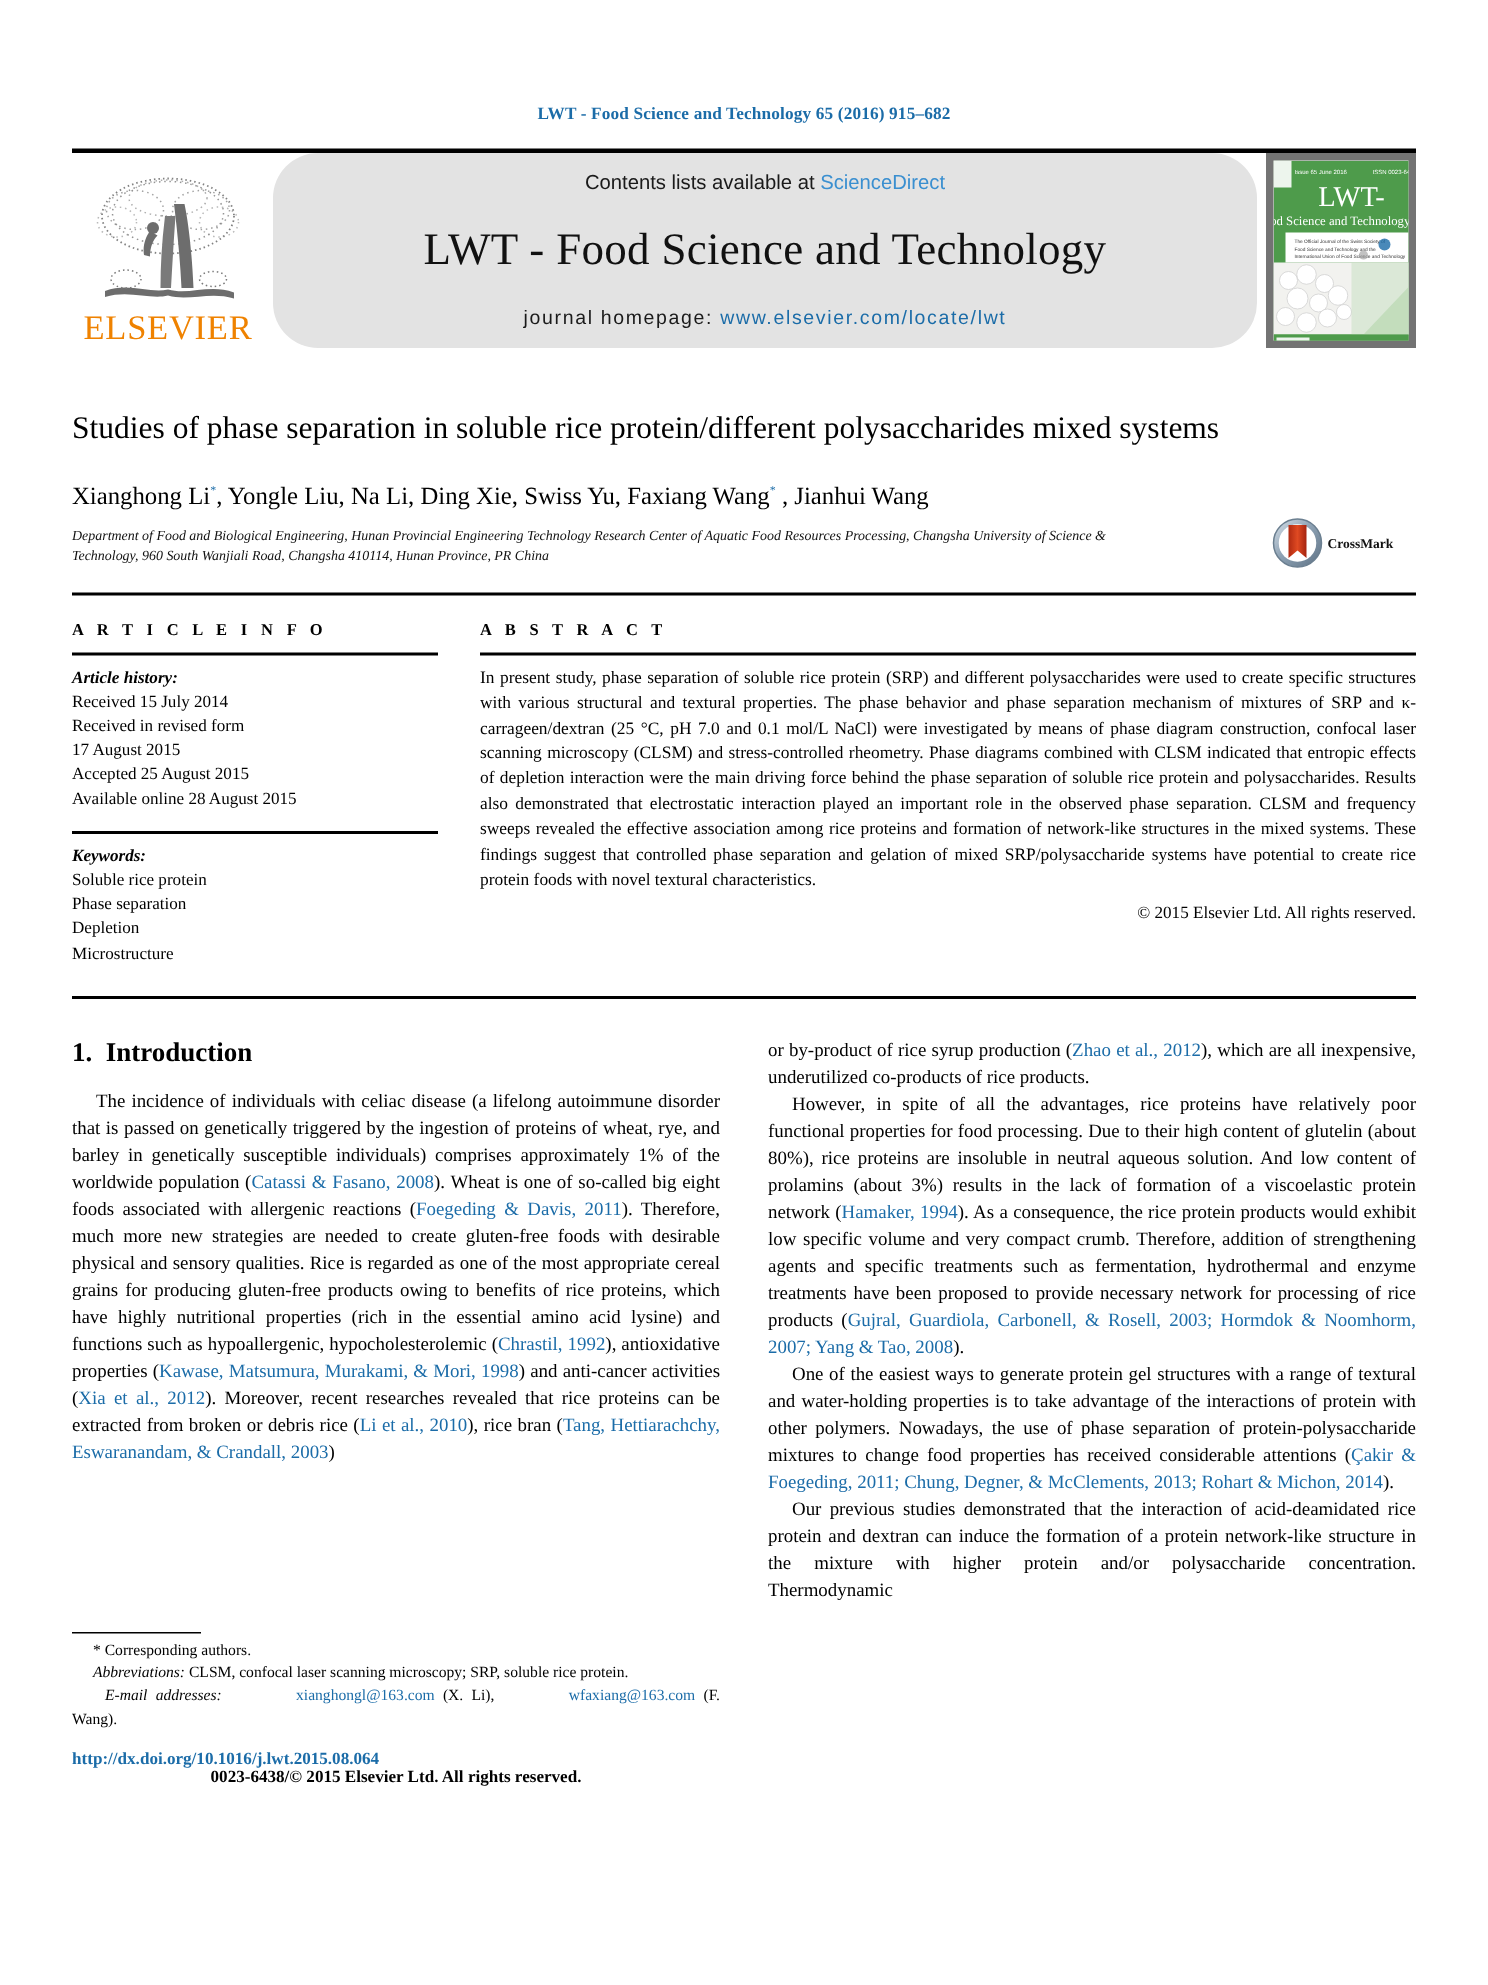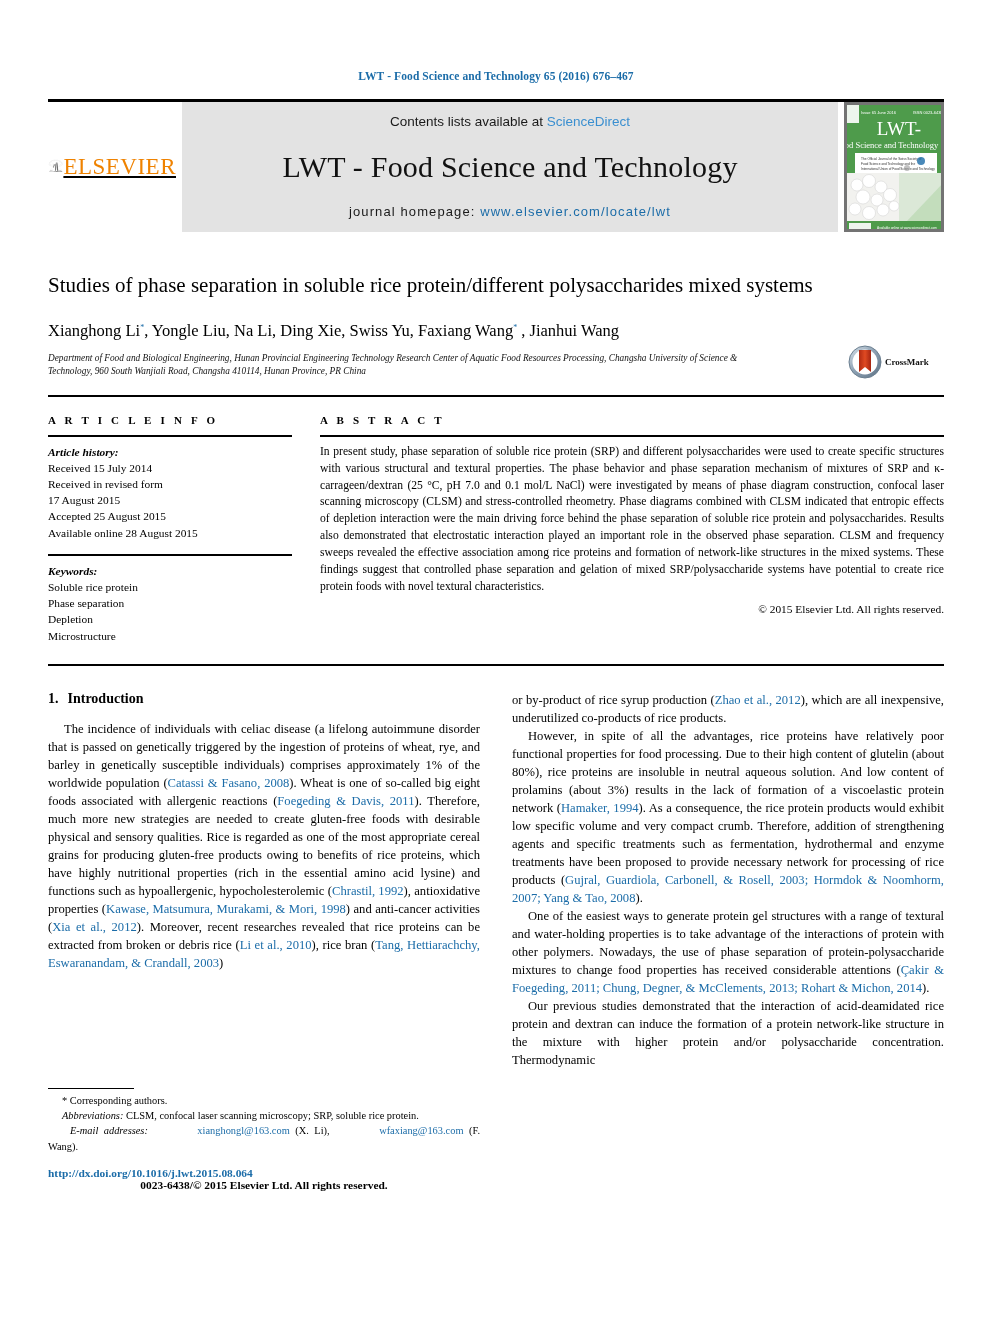--- a/index.html
+++ b/index.html
@@ -39,26 +39,25 @@
     margin-top: 17px;
     border-top: 3px solid #000;
     display: flex;
     align-items: stretch;
     height: 130px;
   }
   .elsevier-logo {
     width: 128px;
     flex: 0 0 128px;
     display: flex;
-    flex-direction: row;
+    flex-direction: column;
     justify-content: flex-end;
     align-items: center;
     padding-bottom: 2px;
     box-sizing: border-box;
-    text-decoration: underline;
   }
   .tree-svg { display:block; }
   .elsevier-word {
     color: #ef8200;
     font-family: "Liberation Serif", serif;
     font-size: 23px;
     letter-spacing: .5px;
     line-height: 1;
     margin-top: 1px;
   }
@@ -66,20 +65,21 @@
     flex: 1 1 auto;
     background: #e3e3e3;
     margin-left: 6px;
     margin-right: 6px;
     display: flex;
     flex-direction: column;
     justify-content: space-between;
     align-items: center;
     padding: 12px 0 13px 0;
     box-sizing: border-box;
+    border-radius: 30px;
   }
   .contents-line {
     font-family: "Liberation Sans", sans-serif;
     font-size: 13.5px;
     color: #1a1a1a;
   }
   .contents-line .sd {
     color: #3a8fd0;
   }
   .journal-title {
@@ -93,21 +93,21 @@
     font-size: 13px;
     color: #1a1a1a;
     letter-spacing: 1.1px;
   }
   .homepage-line .url {
     color: #1b6ca8;
   }
   .cover-thumb {
     flex: 0 0 100px;
     width: 100px;
-    border: 3px solid #737373;
+    border: 5px solid #737373;
     box-sizing: border-box;
     position: relative;
     background: #ffffff;
     overflow: hidden;
   }
 
   
   .title-block {
     margin-top: 40px;
     display: flex;
@@ -207,21 +207,21 @@
     border-top: 2px solid #000;
   }
   .columns {
     margin-top: 25px;
     display: flex;
     gap: 32px;
   }
   .col { flex: 1 1 0; position: relative; }
   .section-title {
     font-family: "Liberation Serif", serif;
-    font-size: 14px;
+    font-size: 18px;
     font-weight: bold;
     margin: 0 0 13px 0;
   }
   .section-title .num { margin-right: 9px; }
   p.body-p {
     font-family: "Liberation Serif", serif;
     font-size: 12.6px;
     line-height: 1.43;
     text-align: justify;
     margin: 0 0 0 0;
@@ -267,21 +267,21 @@
     font-weight: bold;
     text-align: center;
   }
   sup.mark { font-size: 8px; color:#1b6ca8; }
 </style>
 </head>
 <body>
 
 <div class="page">
 
-  <div class="running-head">LWT - Food Science and Technology 65 (2016) 676–467</div>
+  <div class="running-head">LWT - Food Science and Technology 65 (2016) 915–682</div>
 
   <div class="masthead">
 
     <div class="elsevier-logo">
       <svg class="tree-svg" width="104" height="92" viewBox="0 0 104 92">
         <g fill="#5a5a5a">
 
           <ellipse cx="52" cy="30" rx="44" ry="25" fill="none" stroke="#6b6b6b" stroke-width="1.2" stroke-dasharray="1 2" opacity=".85"></ellipse>
           <ellipse cx="52" cy="28" rx="37" ry="21" fill="none" stroke="#7a7a7a" stroke-width="1" stroke-dasharray="1 2.5" opacity=".8"></ellipse>
           <ellipse cx="30" cy="26" rx="19" ry="13" fill="none" stroke="#7a7a7a" stroke-width="1" stroke-dasharray="1 2.5" opacity=".7"></ellipse>

